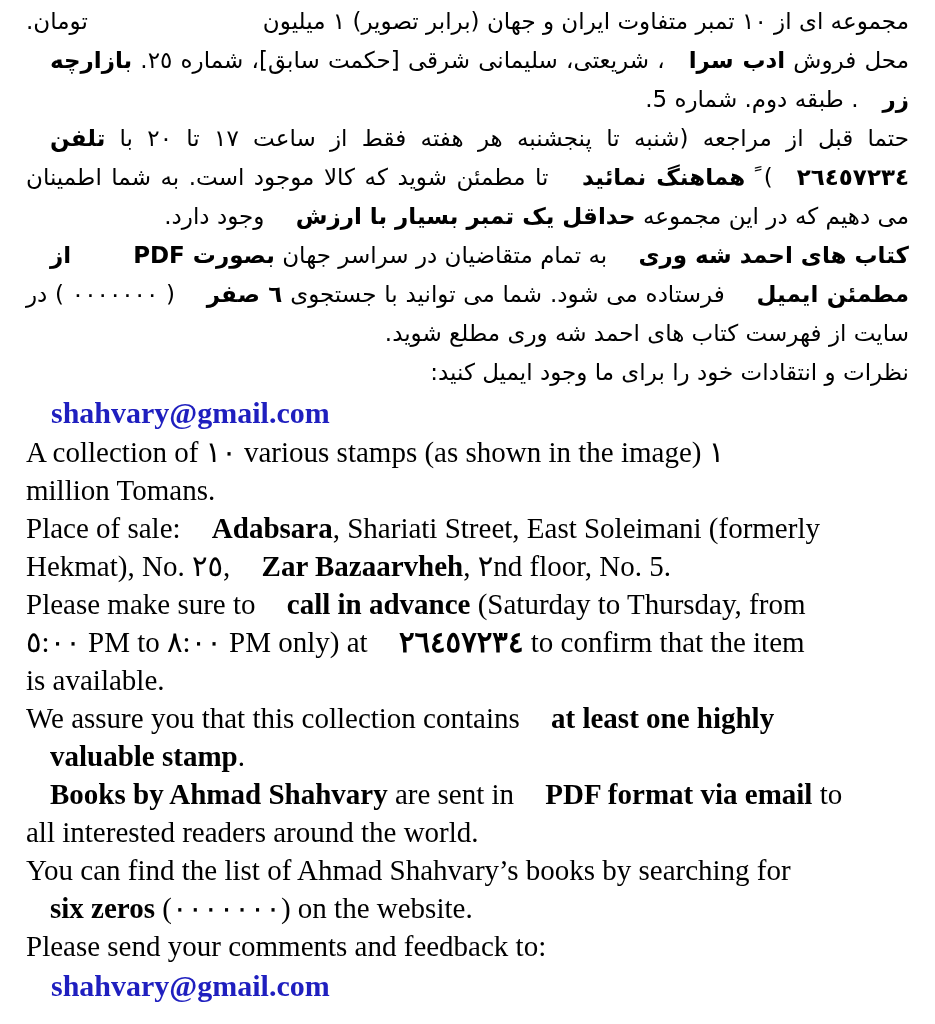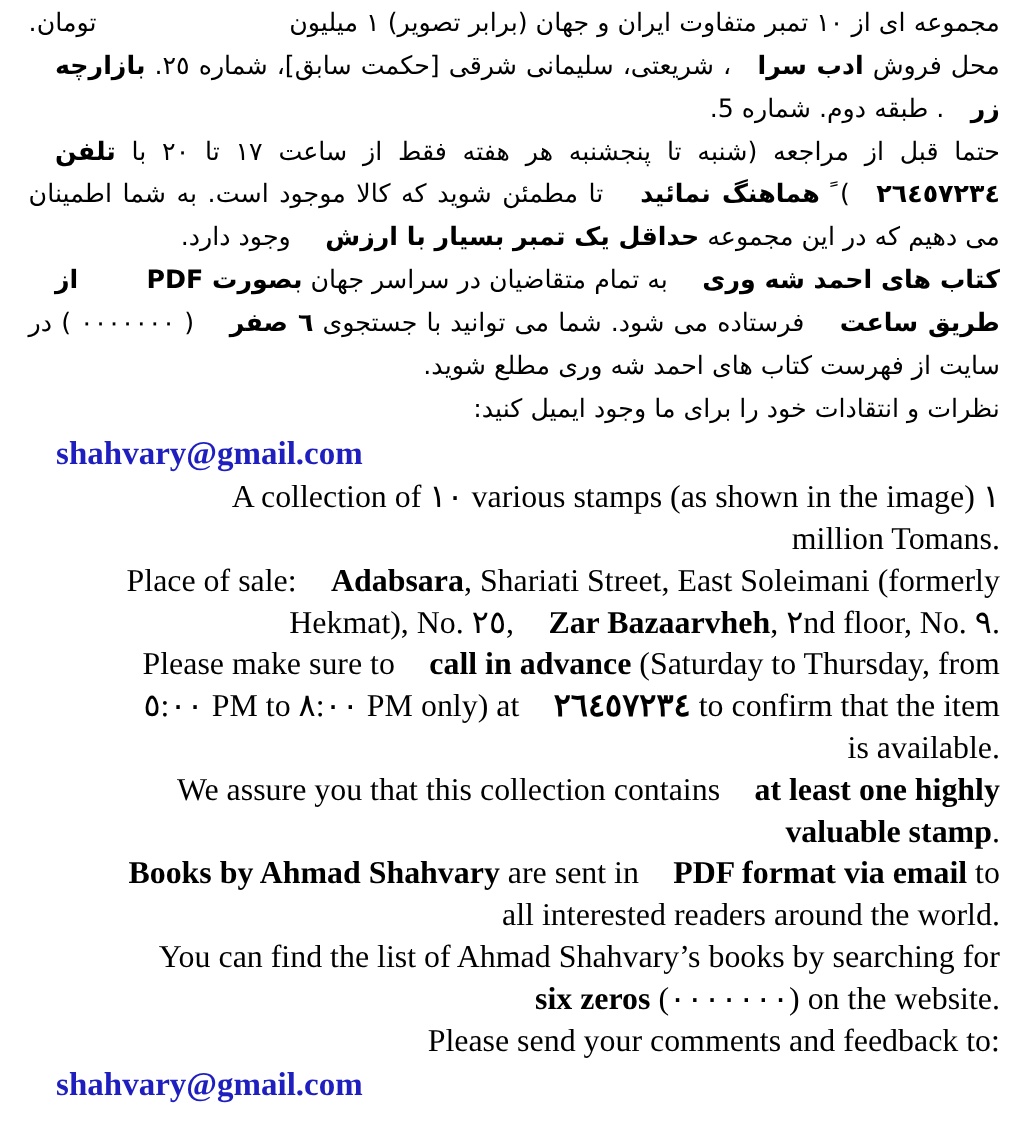--- a/index.html
+++ b/index.html
@@ -8,21 +8,21 @@
     font-family:"Liberation Serif",serif;overflow:hidden;
   }
   .doc{padding:2px 26px 0 26px;}
   
   .fa{direction:rtl;font-family:"DejaVu Sans",sans-serif;font-size:23px;}
   .fa-line{height:39px;line-height:39px;text-align:right;}
   .jl{text-align:justify;text-align-last:justify;}
   .flexline{display:flex;justify-content:space-between;align-items:baseline;}
   
   .en{direction:ltr;font-size:29px;}
-  .en-line{height:38px;line-height:38px;text-align:right;}
+  .en-line{height:38px;line-height:38px;text-align:left;}
   .b{font-weight:bold;margin-left:24px;}
   .email-line{height:41px;line-height:41px;text-align:left;direction:ltr;margin-left:25px;}
   .email{
     color:#1f1fbf;font-weight:bold;font-size:30px;
     font-family:"Liberation Serif",serif;text-decoration:none;cursor:pointer;
   }
 </style>
 </head>
 <body>
 
@@ -54,42 +54,42 @@
     <div class="fa-line">
       <span>می دهیم که در این مجموعه </span><span class="b">حداقل یک تمبر بسیار با ارزش</span><span> وجود دارد.</span>
     </div>
 
     <div class="fa-line flexline">
       <span><span class="b">کتاب های احمد شه وری</span><span> به تمام متقاضیان در سراسر جهان </span><span class="b">بصورت PDF</span></span>
       <span class="b">از</span>
     </div>
 
     <div class="fa-line jl">
-      <span class="b">طریق ساعت</span><span> فرستاده می شود. شما می توانید با جستجوی </span><span class="b">٦ صفر</span><span> ( ٠٠٠٠٠٠٠ ) در</span>
+      <span class="b">مطمئن ایمیل</span><span> فرستاده می شود. شما می توانید با جستجوی </span><span class="b">٦ صفر</span><span> ( ٠٠٠٠٠٠٠ ) در</span>
     </div>
 
     <div class="fa-line">سایت از فهرست کتاب های احمد شه وری مطلع شوید.</div>
 
     <div class="fa-line">نظرات و انتقادات خود را برای ما وجود ایمیل کنید:</div>
   </div>
 
   <div class="email-line">
     <span class="email">shahvary@gmail.com</span>
   </div>
 
   <div class="en" dir="ltr">
 
     <div class="en-line">A collection of ١٠ various stamps (as shown in the image) ١</div>
     <div class="en-line">million Tomans.</div>
 
     <div class="en-line">
       <span>Place of sale: </span><span class="b">Adabsara</span><span>, Shariati Street, East Soleimani (formerly</span>
     </div>
     <div class="en-line">
-      <span>Hekmat), No. ٢٥, </span><span class="b">Zar Bazaarvheh</span><span>, ٢nd floor, No. ٩.</span>
+      <span>Hekmat), No. ٢٥, </span><span class="b">Zar Bazaarvheh</span><span>, ٢nd floor, No. 5.</span>
     </div>
 
     <div class="en-line">
       <span>Please make sure to </span><span class="b">call in advance</span><span> (Saturday to Thursday, from</span>
     </div>
     <div class="en-line">
       <span>٥:٠٠ PM to ٨:٠٠ PM only) at </span><span class="b">٢٦٤٥٧٢٣٤</span><span> to confirm that the item</span>
     </div>
     <div class="en-line">is available.</div>
 

